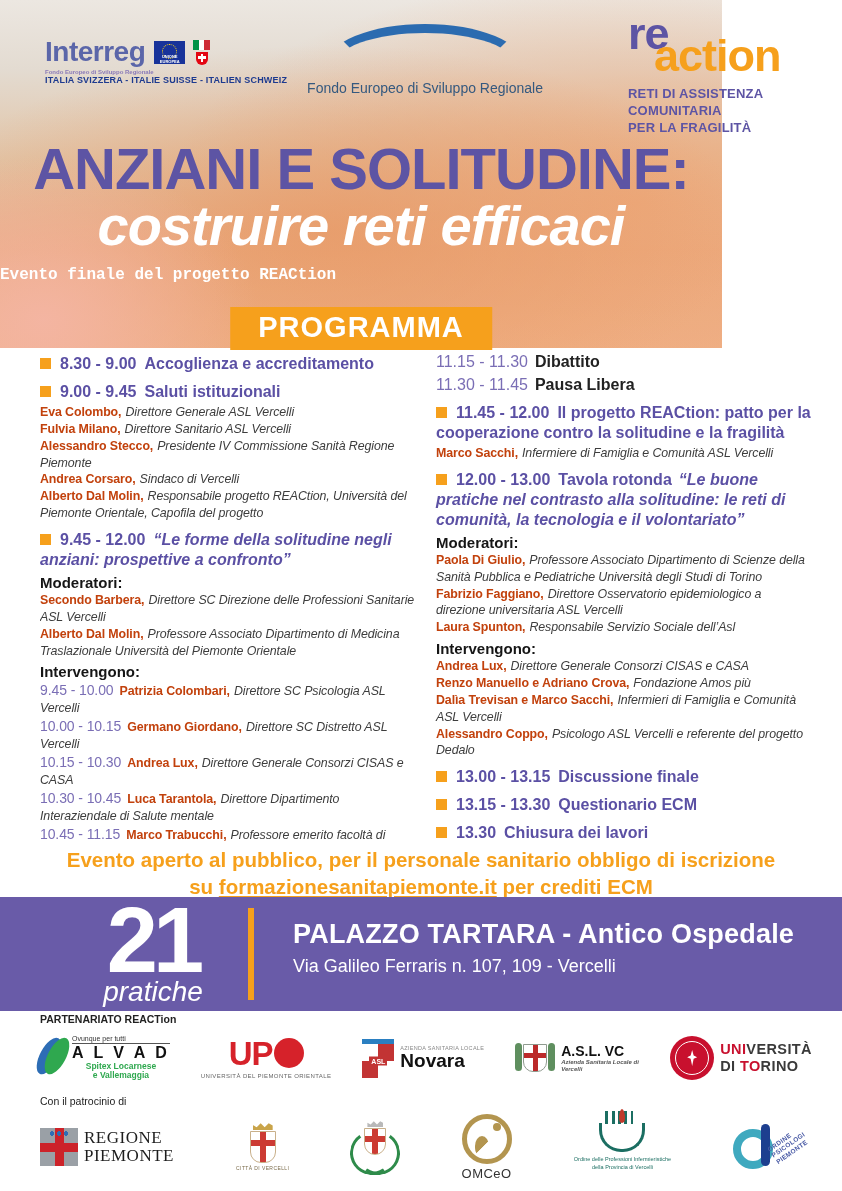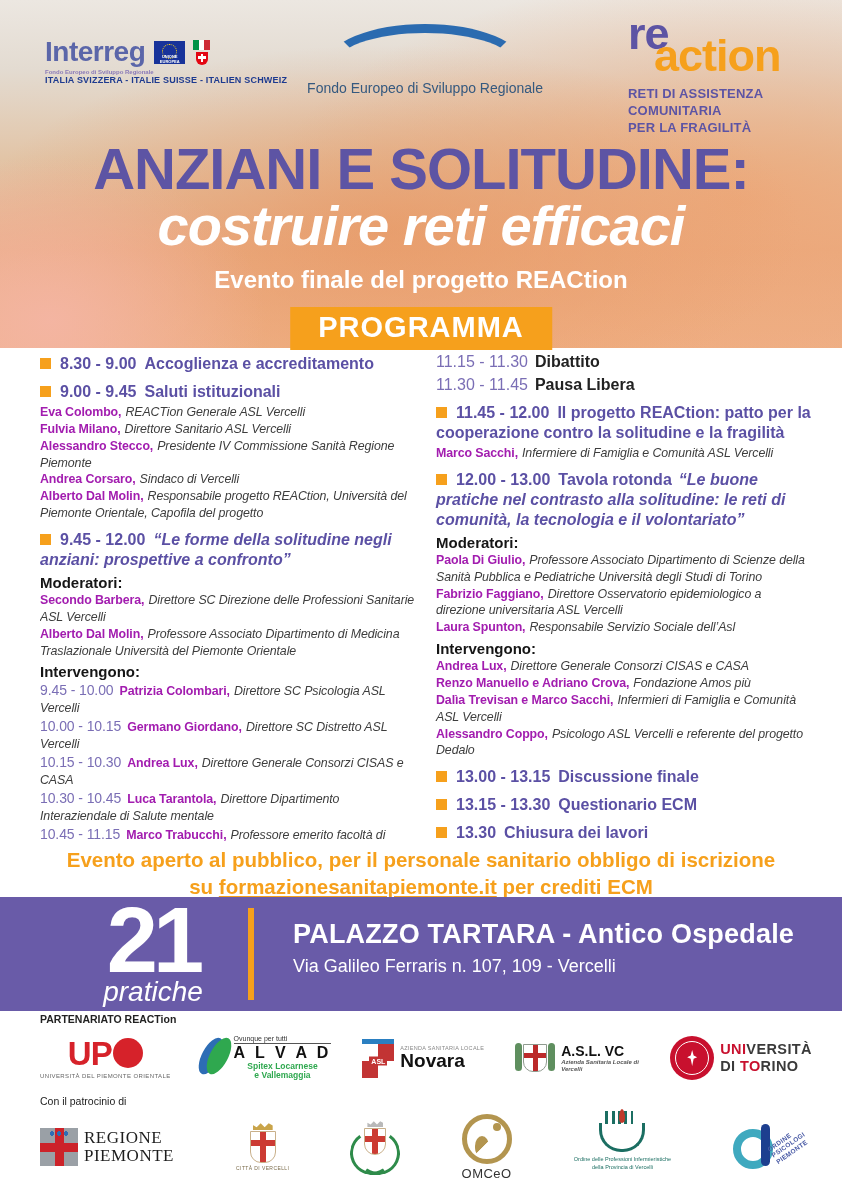--- a/index.html
+++ b/index.html
@@ -1,20 +1,20 @@
 <!DOCTYPE html>
 <html><head>
 <meta charset="utf-8">
 <style>
   html,body{margin:0;padding:0;background:#ffffff;}
   .poster{position:relative;width:842px;height:1191px;margin:0 auto;background:#fff;overflow:hidden;
           font-family:"Liberation Sans",sans-serif;-webkit-font-smoothing:antialiased;}
 
   
-  .hero{position:absolute;top:0;left:0;width:842px;height:348px;
+  .hero{position:absolute;top:0;left:0;width:722px;height:348px;
     background:
       radial-gradient(ellipse 300px 230px at 6% 92%, rgba(244,181,163,.95), rgba(244,181,163,0) 72%),
       radial-gradient(ellipse 560px 250px at 46% 66%, rgba(231,152,100,.72), rgba(231,152,100,0) 74%),
       radial-gradient(ellipse 620px 300px at 88% 58%, rgba(238,166,118,.85), rgba(238,166,118,0) 76%),
       radial-gradient(ellipse 760px 220px at 50% 110%, rgba(240,176,130,.95), rgba(240,176,130,0) 82%),
       linear-gradient(180deg,#ece7e1 0%,#e3dbd1 20%,#e2c4a6 46%,#e9ad85 72%,#eeb28d 100%);}
 
   .interreg{position:absolute;left:45px;top:38px;}
   .interreg-top{display:flex;align-items:center;}
   .interreg-word{font-size:28px;font-weight:bold;color:#5b66a9;letter-spacing:-0.5px;line-height:1;}
@@ -37,39 +37,39 @@
   .reaction{position:absolute;left:628px;top:16px;width:190px;text-align:left;}
   .re-word{display:block;font-size:45px;font-weight:bold;color:#5d54a4;line-height:.8;letter-spacing:-1px;}
   .action-word{display:block;font-size:45px;font-weight:bold;color:#f6a01c;line-height:.8;margin-top:-14px;
                margin-left:26px;letter-spacing:-1px;}
   .reaction-tag{margin-top:12px;font-size:13px;font-weight:bold;color:#5d54a4;line-height:1.3;letter-spacing:.2px;}
 
   .title{position:absolute;top:140px;left:0;width:100%;margin:0;text-align:center;
          font-size:58px;font-weight:800;color:#5d54a4;letter-spacing:-1px;line-height:1;}
   .subtitle{position:absolute;top:198px;left:0;width:100%;text-align:center;
             font-size:56px;font-weight:bold;font-style:italic;color:#ffffff;letter-spacing:-1px;line-height:1;}
-  .event-line{position:absolute;top:266px;left:0;width:100%;text-align:center;
-              font-size:24px;font-weight:bold;color:#ffffff;}
+  .event-line{position:absolute;top:266px;left:0;width:100%;text-align:left;
+              font-size:16px;font-weight:bold;color:#ffffff;font-family:Liberation Mono, monospace;}
   .programma{position:absolute;top:307px;left:50%;transform:translateX(-50%);
              background:#f6a01c;color:#fff;font-size:29px;font-weight:800;letter-spacing:1px;
              padding:4px 28px 6px;}
 
   
   .program{position:absolute;top:352px;left:40px;width:772px;height:493px;display:flex;gap:18px;overflow:hidden;}
   .col{width:378px;}
   .col-right{width:376px;}
   .sess{margin:8px 0 2px;font-size:16px;font-weight:bold;color:#5b50a4;line-height:1.25;}
   .col > .sess:first-child{margin-top:2px;}
   .bullet{display:inline-block;width:11px;height:11px;background:#f6a01c;margin-right:9px;}
   .stime{margin-right:8px;}
   .stitle.it{font-style:italic;}
   .stitle.pre{margin-right:7px;}
   .sublabel{margin:4px 0 1px;font-size:15px;font-weight:bold;color:#161616;}
   .person{margin:0;font-size:12.4px;line-height:1.36;color:#2b2b2b;letter-spacing:-.1px;}
-  .pname{font-weight:bold;color:#a21caf;margin-right:4px;text-align:right;}
+  .pname{font-weight:bold;color:#c2410c;margin-right:4px;text-align:right;}
   .prole{font-style:italic;color:#3d3d3d;}
   .person .ptime{font-size:14px;color:#7a6eb5;margin-right:6px;}
   .plainline{margin:0 0 3px;font-size:16px;line-height:1.25;}
   .plainline .ptime{color:#7a6eb5;margin-right:7px;}
   .plab{font-weight:bold;color:#222;}
 
   
   .notice{position:absolute;top:846px;left:0;width:100%;text-align:center;
           color:#f6a01c;font-weight:bold;font-size:20.5px;line-height:1.32;}
   .notice .link{color:#f6a01c;text-decoration:underline;cursor:pointer;}
@@ -225,21 +225,21 @@
   <div class="program">
 
     <div class="col col-left">
       <p class="sess">
         <span class="bullet"></span><span class="stime">8.30 - 9.00</span><span class="stitle">Accoglienza e accreditamento</span>
       </p>
 
       <p class="sess">
         <span class="bullet"></span><span class="stime">9.00 - 9.45</span><span class="stitle">Saluti istituzionali</span>
       </p>
-      <p class="person"><span class="pname">Eva Colombo,</span><span class="prole">REACTion Generale ASL Vercelli</span></p>
+      <p class="person"><span class="pname">Eva Colombo,</span><span class="prole">Direttore Generale ASL Vercelli</span></p>
       <p class="person"><span class="pname">Fulvia Milano,</span><span class="prole">Direttore Sanitario ASL Vercelli</span></p>
       <p class="person"><span class="pname">Alessandro Stecco,</span><span class="prole">Presidente IV Commissione Sanità Regione Piemonte</span></p>
       <p class="person"><span class="pname">Andrea Corsaro,</span><span class="prole">Sindaco di Vercelli</span></p>
       <p class="person"><span class="pname">Alberto Dal Molin,</span><span class="prole">Responsabile progetto REACtion, Università del Piemonte Orientale, Capofila del progetto</span></p>
 
       <p class="sess">
         <span class="bullet"></span><span class="stime">9.45 - 12.00</span><span class="stitle it">“Le forme della solitudine negli anziani: prospettive a confronto”</span>
       </p>
       <p class="sublabel">Moderatori:</p>
       <p class="person"><span class="pname">Secondo Barbera,</span><span class="prole">Direttore SC Direzione delle Professioni Sanitarie ASL Vercelli</span></p>
@@ -299,33 +299,33 @@
     <div class="vdivider"></div>
     <div class="vtext">
       <div class="vname">PALAZZO TARTARA - Antico Ospedale</div>
       <div class="vaddr">Via Galileo Ferraris n. 107, 109 - Vercelli</div>
     </div>
   </div>
 
   <div class="partners">
     <p class="plabel">PARTENARIATO REACTion</p>
     <div class="prow row1">
-      <div class="logo upo">
-        <div class="upo-mark"><span class="upo-up">UP</span><span class="upo-o"></span></div>
-        <div class="upo-cap">UNIVERSITÀ DEL PIEMONTE ORIENTALE</div>
-      </div>
       <div class="logo alvad">
         <span><i class="sw-blue"></i><i class="sw-green"></i></span>
         <span>
           <div class="alvad-tag">Ovunque per tutti</div>
           <div class="alvad-name">A L V A D</div>
           <div class="alvad-sub">Spitex Locarnese</div>
           <div class="alvad-sub">e Vallemaggia</div>
         </span>
       </div>
+      <div class="logo upo">
+        <div class="upo-mark"><span class="upo-up">UP</span><span class="upo-o"></span></div>
+        <div class="upo-cap">UNIVERSITÀ DEL PIEMONTE ORIENTALE</div>
+      </div>
       <div class="logo aslno">
         <span class="aslno-crest">
             <span class="aslno-asl">ASL</span>
           </span>
         <span>
           <div class="aslno-tag">AZIENDA SANITARIA LOCALE</div>
           <div class="aslno-name">Novara</div>
         </span>
       </div>
       <div class="logo aslvc">

